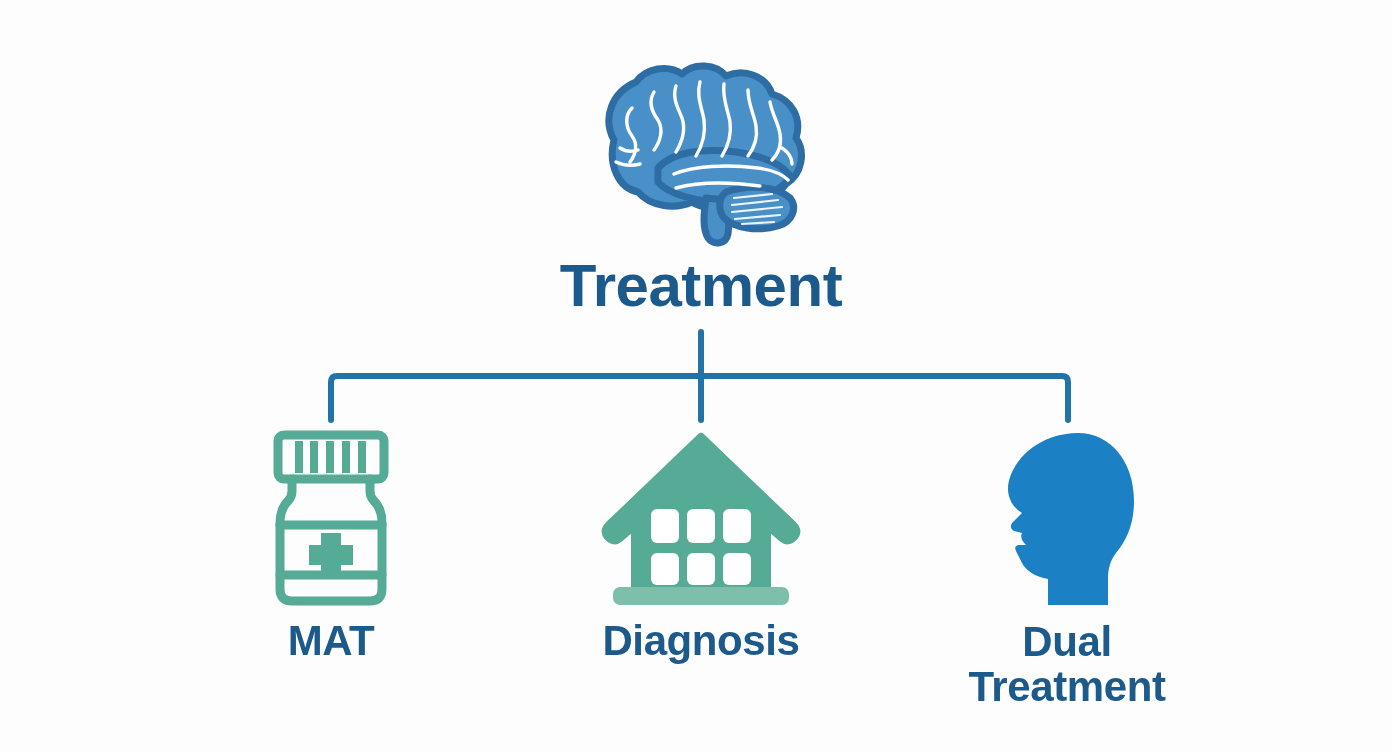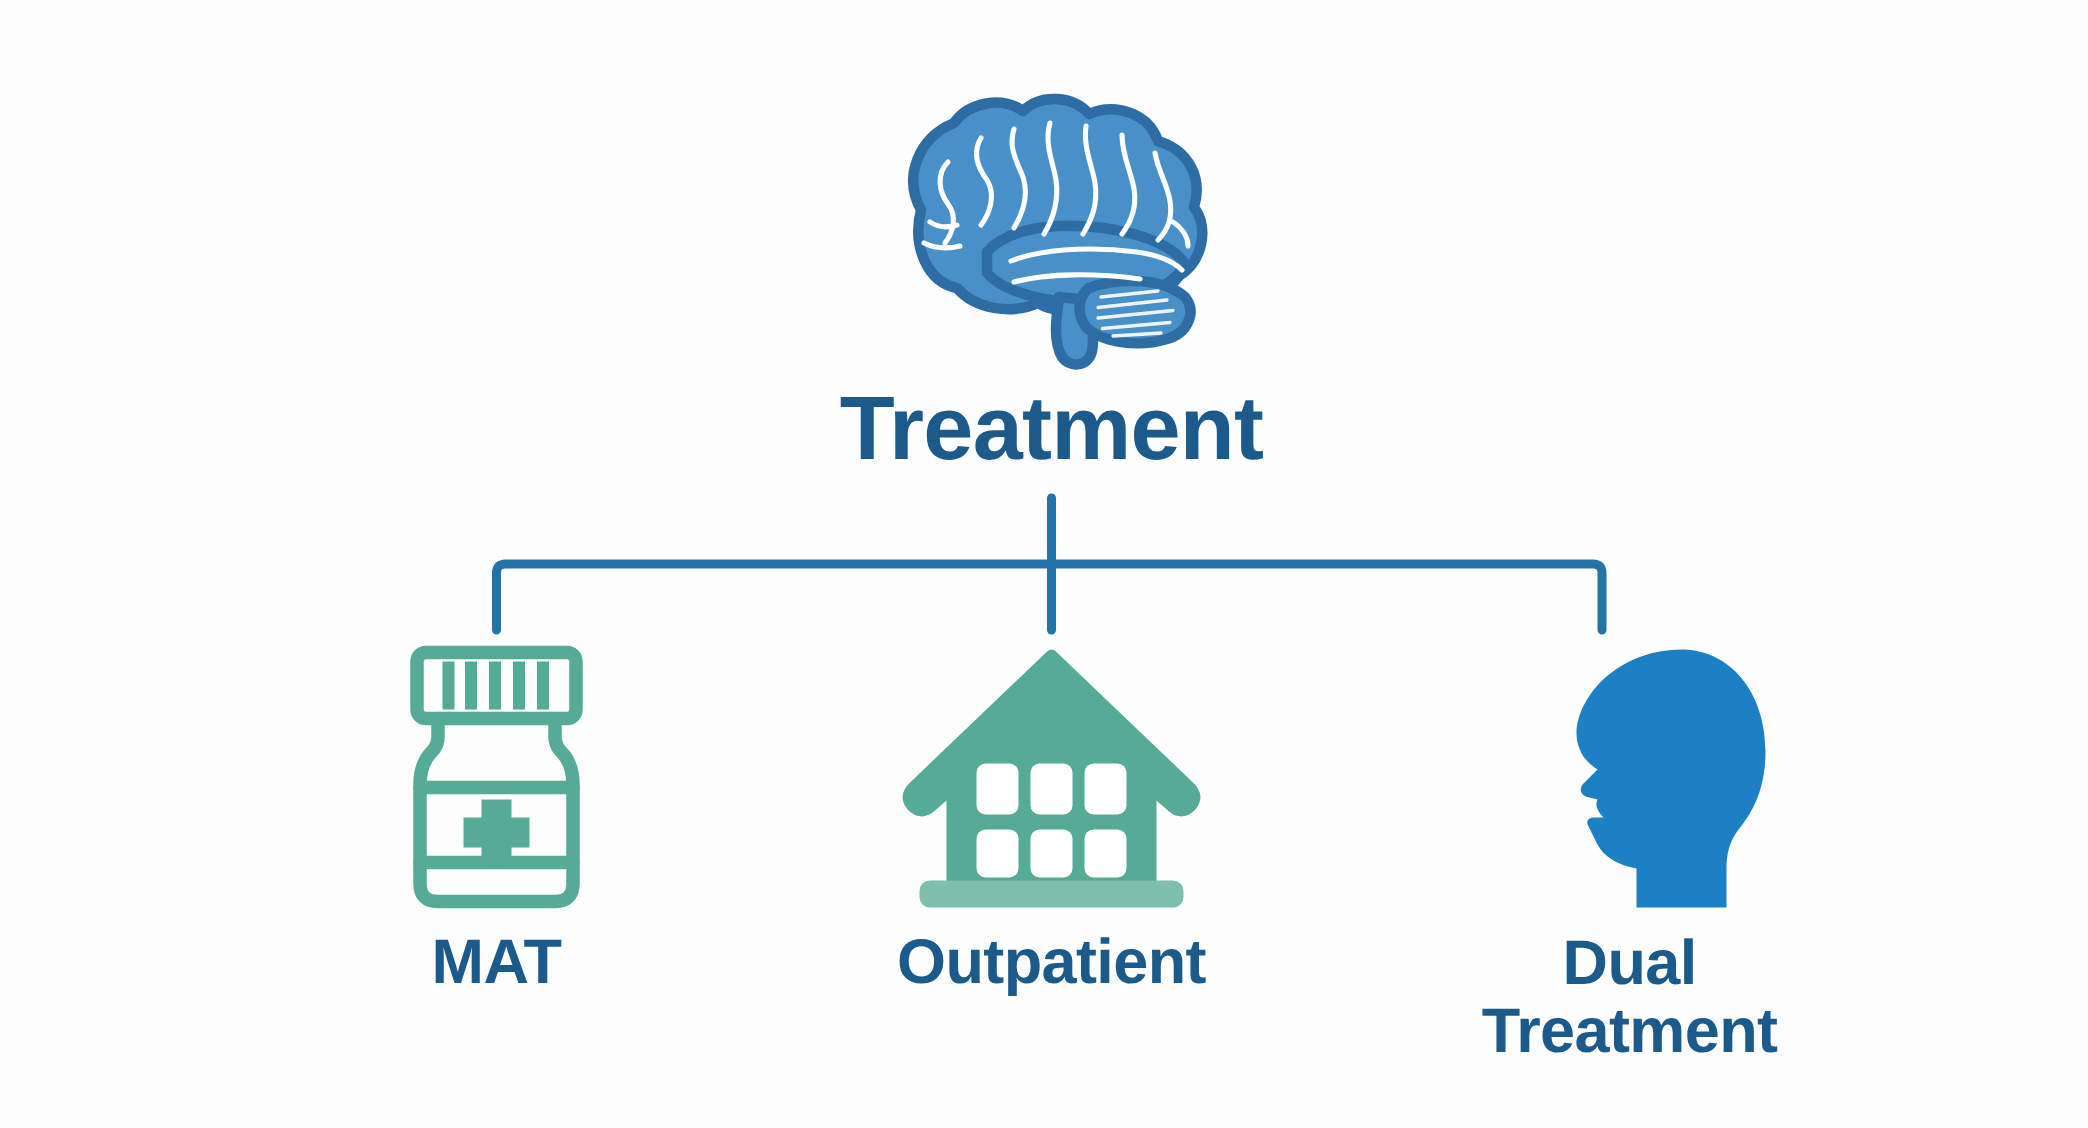--- a/index.html
+++ b/index.html
@@ -58,21 +58,21 @@
   .leaf {
     position: absolute;
     top: 424px;
     width: 300px;
     display: flex;
     flex-direction: column;
     align-items: center;
   }
   .leaf-mat    { left: 181px; }
   .leaf-out    { left: 551px; }
-  .leaf-dual   { left: 885px; align-items: flex-end; }
+  .leaf-dual   { left: 917px; }
 
   .leaf-icon {
     height: 185px;
     display: flex;
     align-items: flex-end;
     justify-content: center;
   }
   .leaf-label {
     margin-top: 10px;
     font-size: 42px;
@@ -190,21 +190,21 @@
         <g fill="#ffffff">
           <rect x="50" y="80" width="28" height="34" rx="6"></rect>
           <rect x="86" y="80" width="28" height="34" rx="6"></rect>
           <rect x="122" y="80" width="28" height="34" rx="6"></rect>
           <rect x="50" y="124" width="28" height="32" rx="6"></rect>
           <rect x="86" y="124" width="28" height="32" rx="6"></rect>
           <rect x="122" y="124" width="28" height="32" rx="6"></rect>
         </g>
       </svg>
     </div>
-    <div class="leaf-label">Outpatient</div>
+    <div class="leaf-label">Diagnosis</div>
   </div>
 
   <div class="leaf leaf-dual">
     <div class="leaf-icon">
       <svg viewBox="0 0 150 180" width="150" height="180" aria-hidden="true">
         <path d="M86 4 C118 4 142 32 142 72 C142 96 134 112 124 124
                  C118 132 116 140 116 150 L116 176 L56 176 L56 150
                  C44 148 34 142 30 134
                  L24 122 C22 118 24 116 28 116 L34 116
                  C30 112 28 108 30 104 L22 102 C18 100 18 96 21 93

